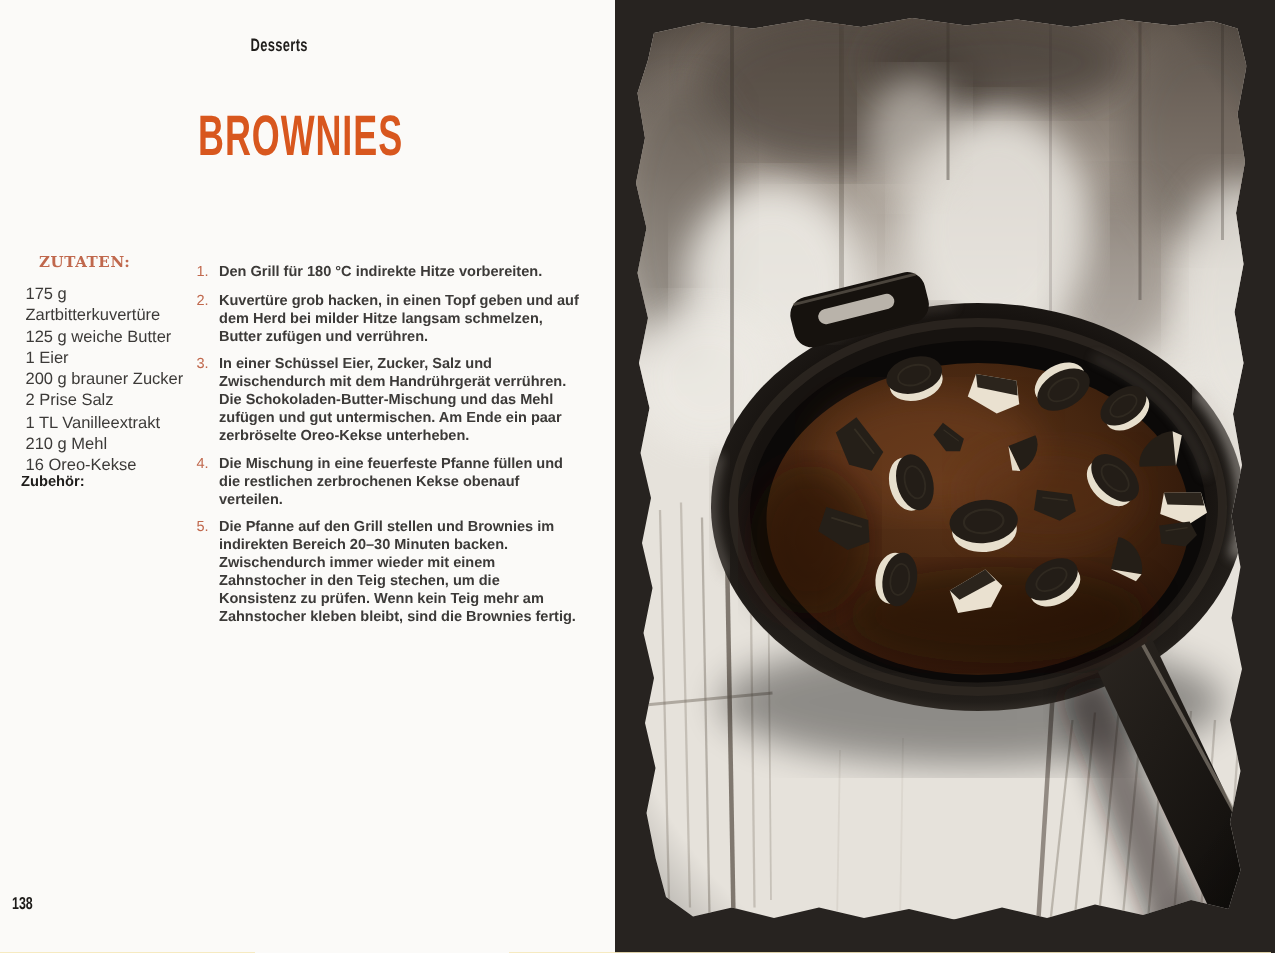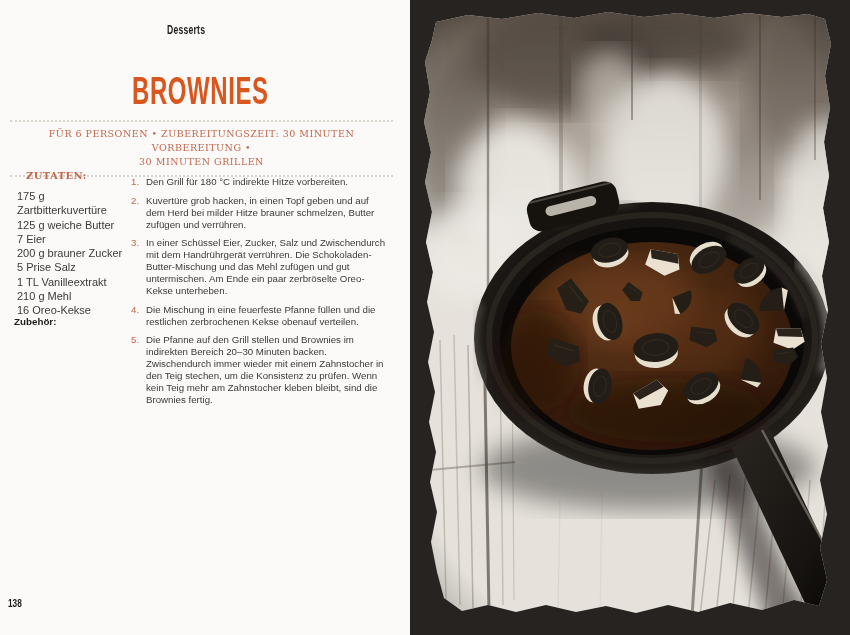--- a/index.html
+++ b/index.html
@@ -26,71 +26,67 @@
   .ing-list{list-style:none;margin:0;padding:0 0 0 8px;font-size:11px;line-height:14.3px;color:#3c3a38;}
 
   .equipment{position:absolute;left:14px;top:291px;width:112px;font-size:9.5px;line-height:11.5px;margin-top:25px;}
   .eq-head{font-weight:700;font-size:9.8px;color:#1f1d1b;margin-bottom:4px;}
   .eq-item{padding-left:7px;text-indent:-7px;}
 
   .steps{position:absolute;left:131px;top:176px;width:256px;margin:0;padding:0;list-style:none;
          font-size:9.7px;line-height:12px;}
   .step{display:flex;margin-bottom:6.5px;}
   .step-num{flex:0 0 15px;width:15px;color:#c0684d;}
-  .step-text{flex:1;}
+  .step-text{flex:1;font-weight:bold;}
 
   .pagenum{position:absolute;left:8px;top:597px;font-size:11.5px;font-weight:700;color:#1d1b19;
            transform:scaleX(.72);transform-origin:left top;}
 
   
   .right-page{position:absolute;left:410px;top:0;width:440px;height:635px;background:#272320;}
   .right-page svg{position:absolute;left:0;top:0;}
 </style>
 </head>
 <body>
 
 <div class="spread">
 
   <div class="left-page">
 
     <div class="kicker">Desserts</div>
 
     <h1 class="title">BROWNIES</h1>
 
-    <div class="meta">
-      <div>FÜR 6 PERSONEN • ZUBEREITUNGSZEIT: 30 MINUTEN VORBEREITUNG •</div>
-      <div>30 MINUTEN GRILLEN</div>
-    </div>
 
     <div class="ingredients">
       <div class="ing-head">ZUTATEN:</div>
       <ul class="ing-list">
         <li>175 g Zartbitterkuvertüre</li>
         <li>125 g weiche Butter</li>
-        <li>7 Eier</li>
+        <li>1 Eier</li>
         <li>200 g brauner Zucker</li>
-        <li>5 Prise Salz</li>
+        <li>2 Prise Salz</li>
         <li>1 TL Vanilleextrakt</li>
         <li>210 g Mehl</li>
         <li>16 Oreo-Kekse</li>
       </ul>
     </div>
 
     <div class="equipment">
       <div class="eq-head">Zubehör:</div>
     </div>
 
     <ol class="steps">
       <li class="step">
         <span class="step-num">1.</span>
         <span class="step-text">Den Grill für 180 °C indirekte Hitze vorbereiten.</span>
       </li>
       <li class="step">
         <span class="step-num">2.</span>
-        <span class="step-text">Kuvertüre grob hacken, in einen Topf geben und auf dem Herd bei milder Hitze brauner schmelzen, Butter zufügen und verrühren.</span>
+        <span class="step-text">Kuvertüre grob hacken, in einen Topf geben und auf dem Herd bei milder Hitze langsam schmelzen, Butter zufügen und verrühren.</span>
       </li>
       <li class="step">
         <span class="step-num">3.</span>
         <span class="step-text">In einer Schüssel Eier, Zucker, Salz und Zwischendurch mit dem Handrührgerät verrühren. Die Schokoladen-Butter-Mischung und das Mehl zufügen und gut untermischen. Am Ende ein paar zerbröselte Oreo-Kekse unterheben.</span>
       </li>
       <li class="step">
         <span class="step-num">4.</span>
         <span class="step-text">Die Mischung in eine feuerfeste Pfanne füllen und die restlichen zerbrochenen Kekse obenauf verteilen.</span>
       </li>
       <li class="step">

